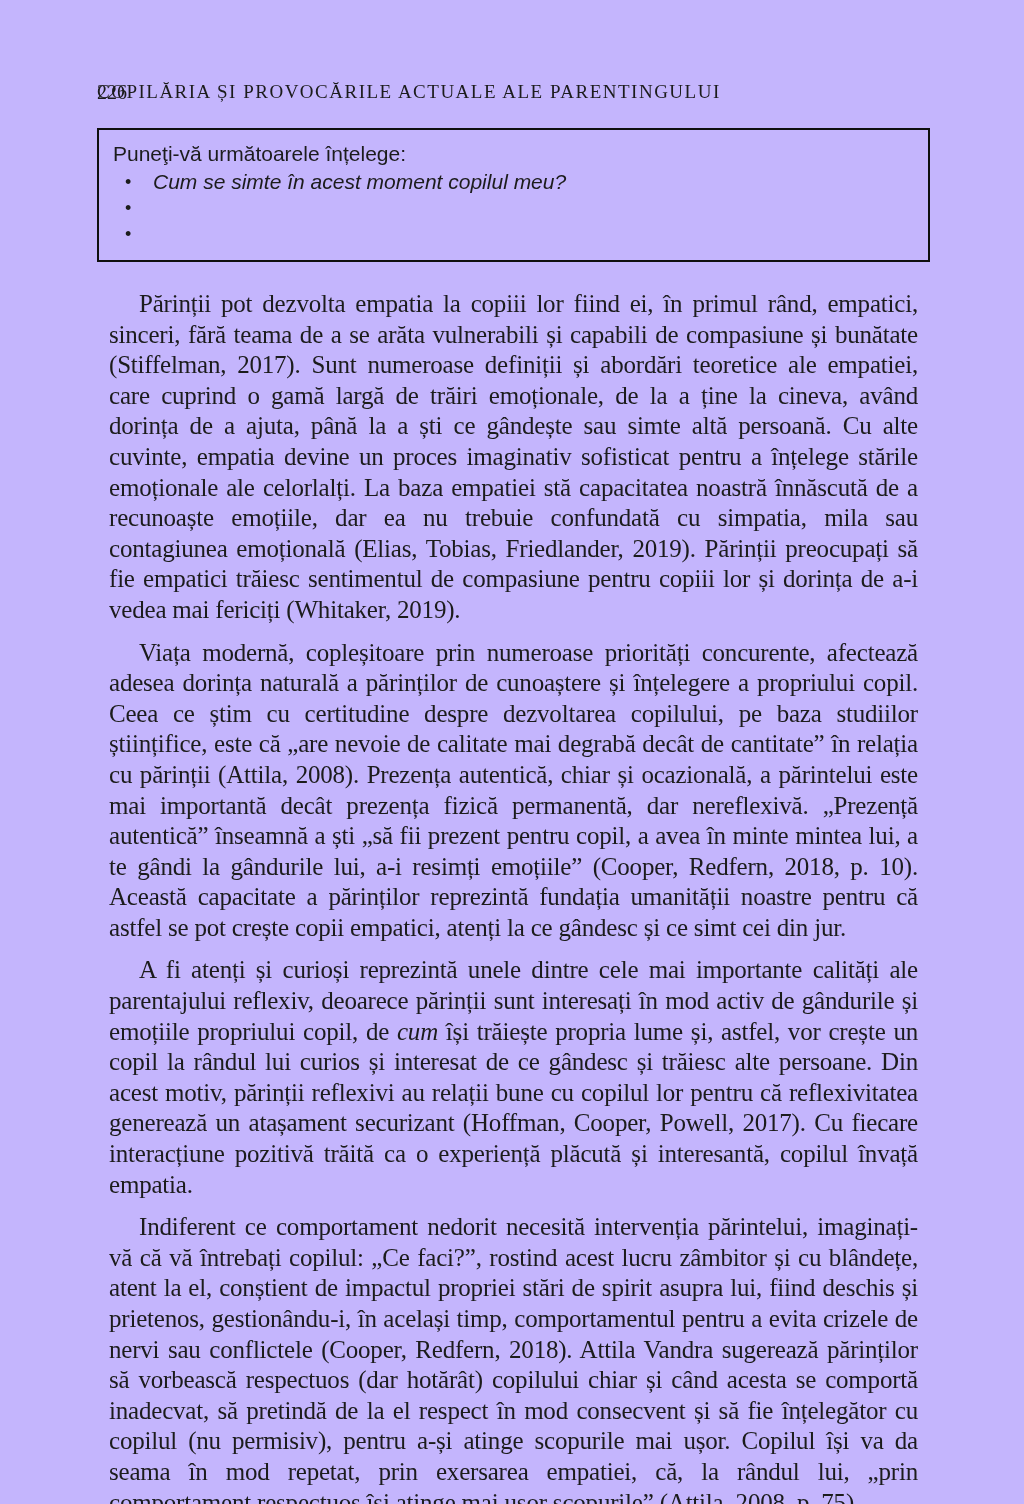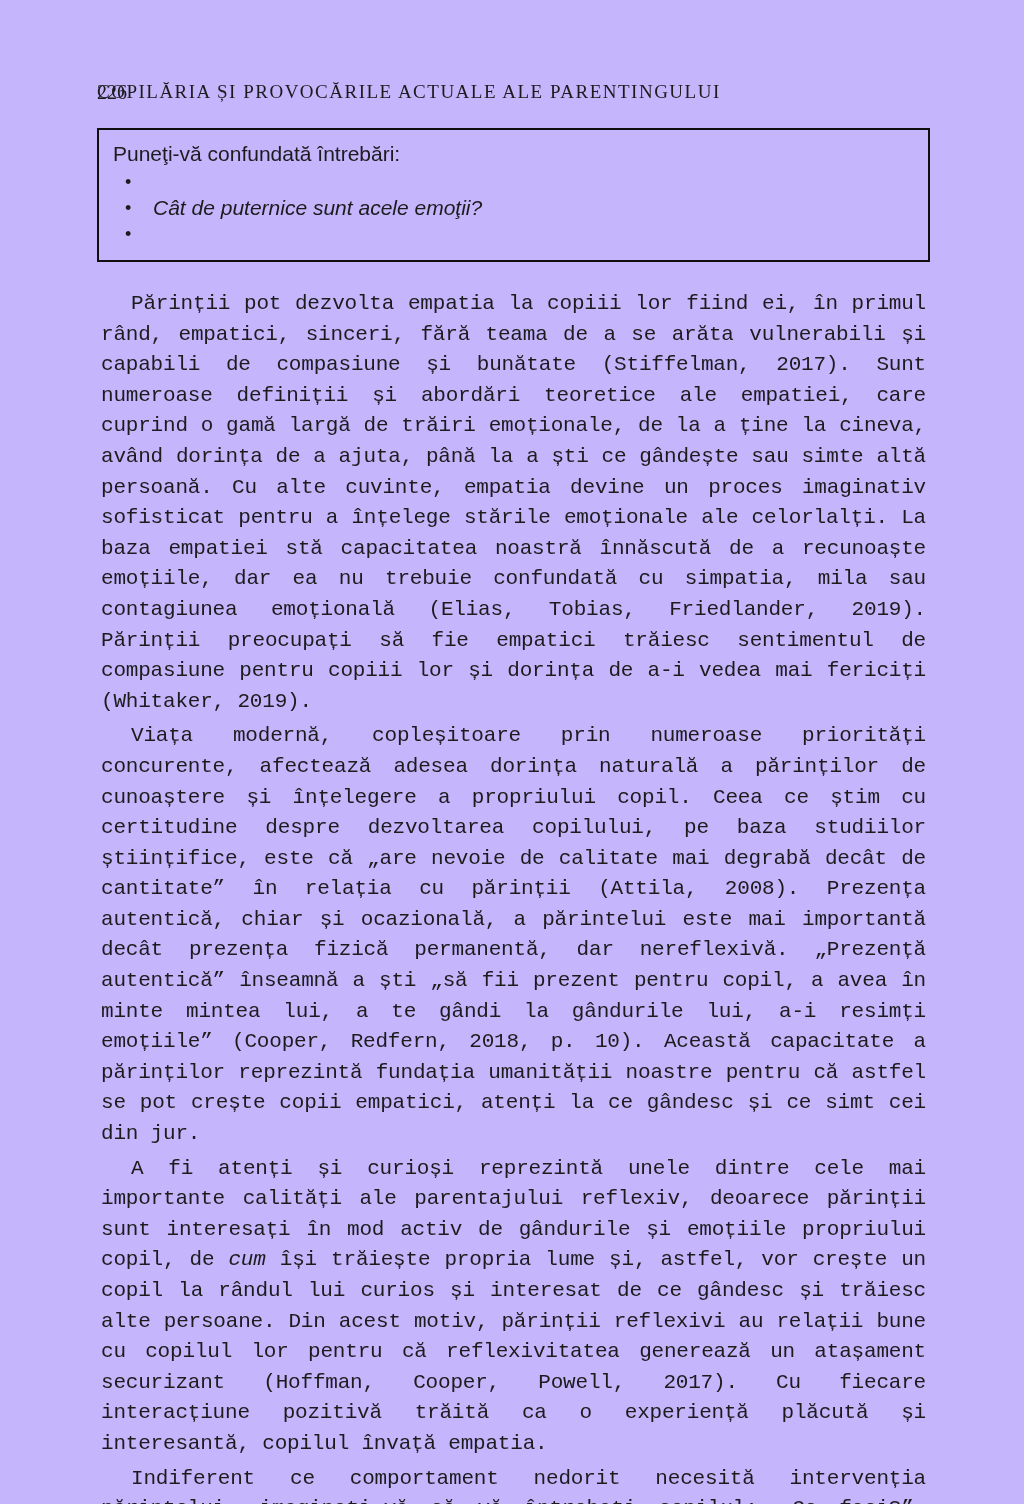--- a/index.html
+++ b/index.html
@@ -67,50 +67,49 @@
     padding-left: 12px;
     box-sizing: border-box;
     flex: 0 0 40px;
     font-size: 18px;
   }
   
   .body-text {
     margin-top: 27px;
   }
   .para {
-    margin: 4px;
+    margin: 12px;
     text-align: justify;
     text-indent: 30px;
-    font-size: 21px;
+    font-size: 25px;
     line-height: 30.6px;
     letter-spacing: -0.2px;
-    font-family: Liberation Mono, monospace;
   }
   .em { font-style: italic; }
 </style>
 </head>
 <body>
 
 <div class="page">
   <div class="content">
 
     <header class="page-header">
       <span class="page-number">226</span>
       <span class="running-title">COPILĂRIA ȘI PROVOCĂRILE ACTUALE ALE PARENTINGULUI</span>
     </header>
 
     <section class="callout">
-      <p class="callout-title">Puneţi-vă confundată întrebări:</p>
+      <p class="callout-title">Puneţi-vă următoarele înțelege:</p>
       <ul class="callout-list">
         <li class="callout-item">
           <span class="bullet">•</span>
+          <span class="q-text">Cum se simte în acest moment copilul meu?</span>
         </li>
         <li class="callout-item">
           <span class="bullet">•</span>
-          <span class="q-text">Cât de puternice sunt acele emoţii?</span>
         </li>
         <li class="callout-item">
           <span class="bullet">•</span>
         </li>
       </ul>
     </section>
 
     <main class="body-text">
       <p class="para">
         <span>Părinții pot dezvolta empatia la copiii lor fiind ei, în primul rând, empatici, sinceri, fără teama de a se arăta vulnerabili și capabili de compasiune și bunătate (Stiffelman, 2017). Sunt numeroase definiții și abordări teoretice ale empatiei, care cuprind o gamă largă de trăiri emoționale, de la a ține la cineva, având dorința de a ajuta, până la a ști ce gândește sau simte altă persoană. Cu alte cuvinte, empatia devine un proces imaginativ sofisticat pentru a înțelege stările emoționale ale celorlalți. La baza empatiei stă capacitatea noastră înnăscută de a recunoaște emoțiile, dar ea nu trebuie confundată cu simpatia, mila sau contagiunea emoțională (Elias, Tobias, Friedlander, 2019). Părinții preocupați să fie empatici trăiesc sentimentul de compasiune pentru copiii lor și dorința de a-i vedea mai fericiți (Whitaker, 2019).</span>

